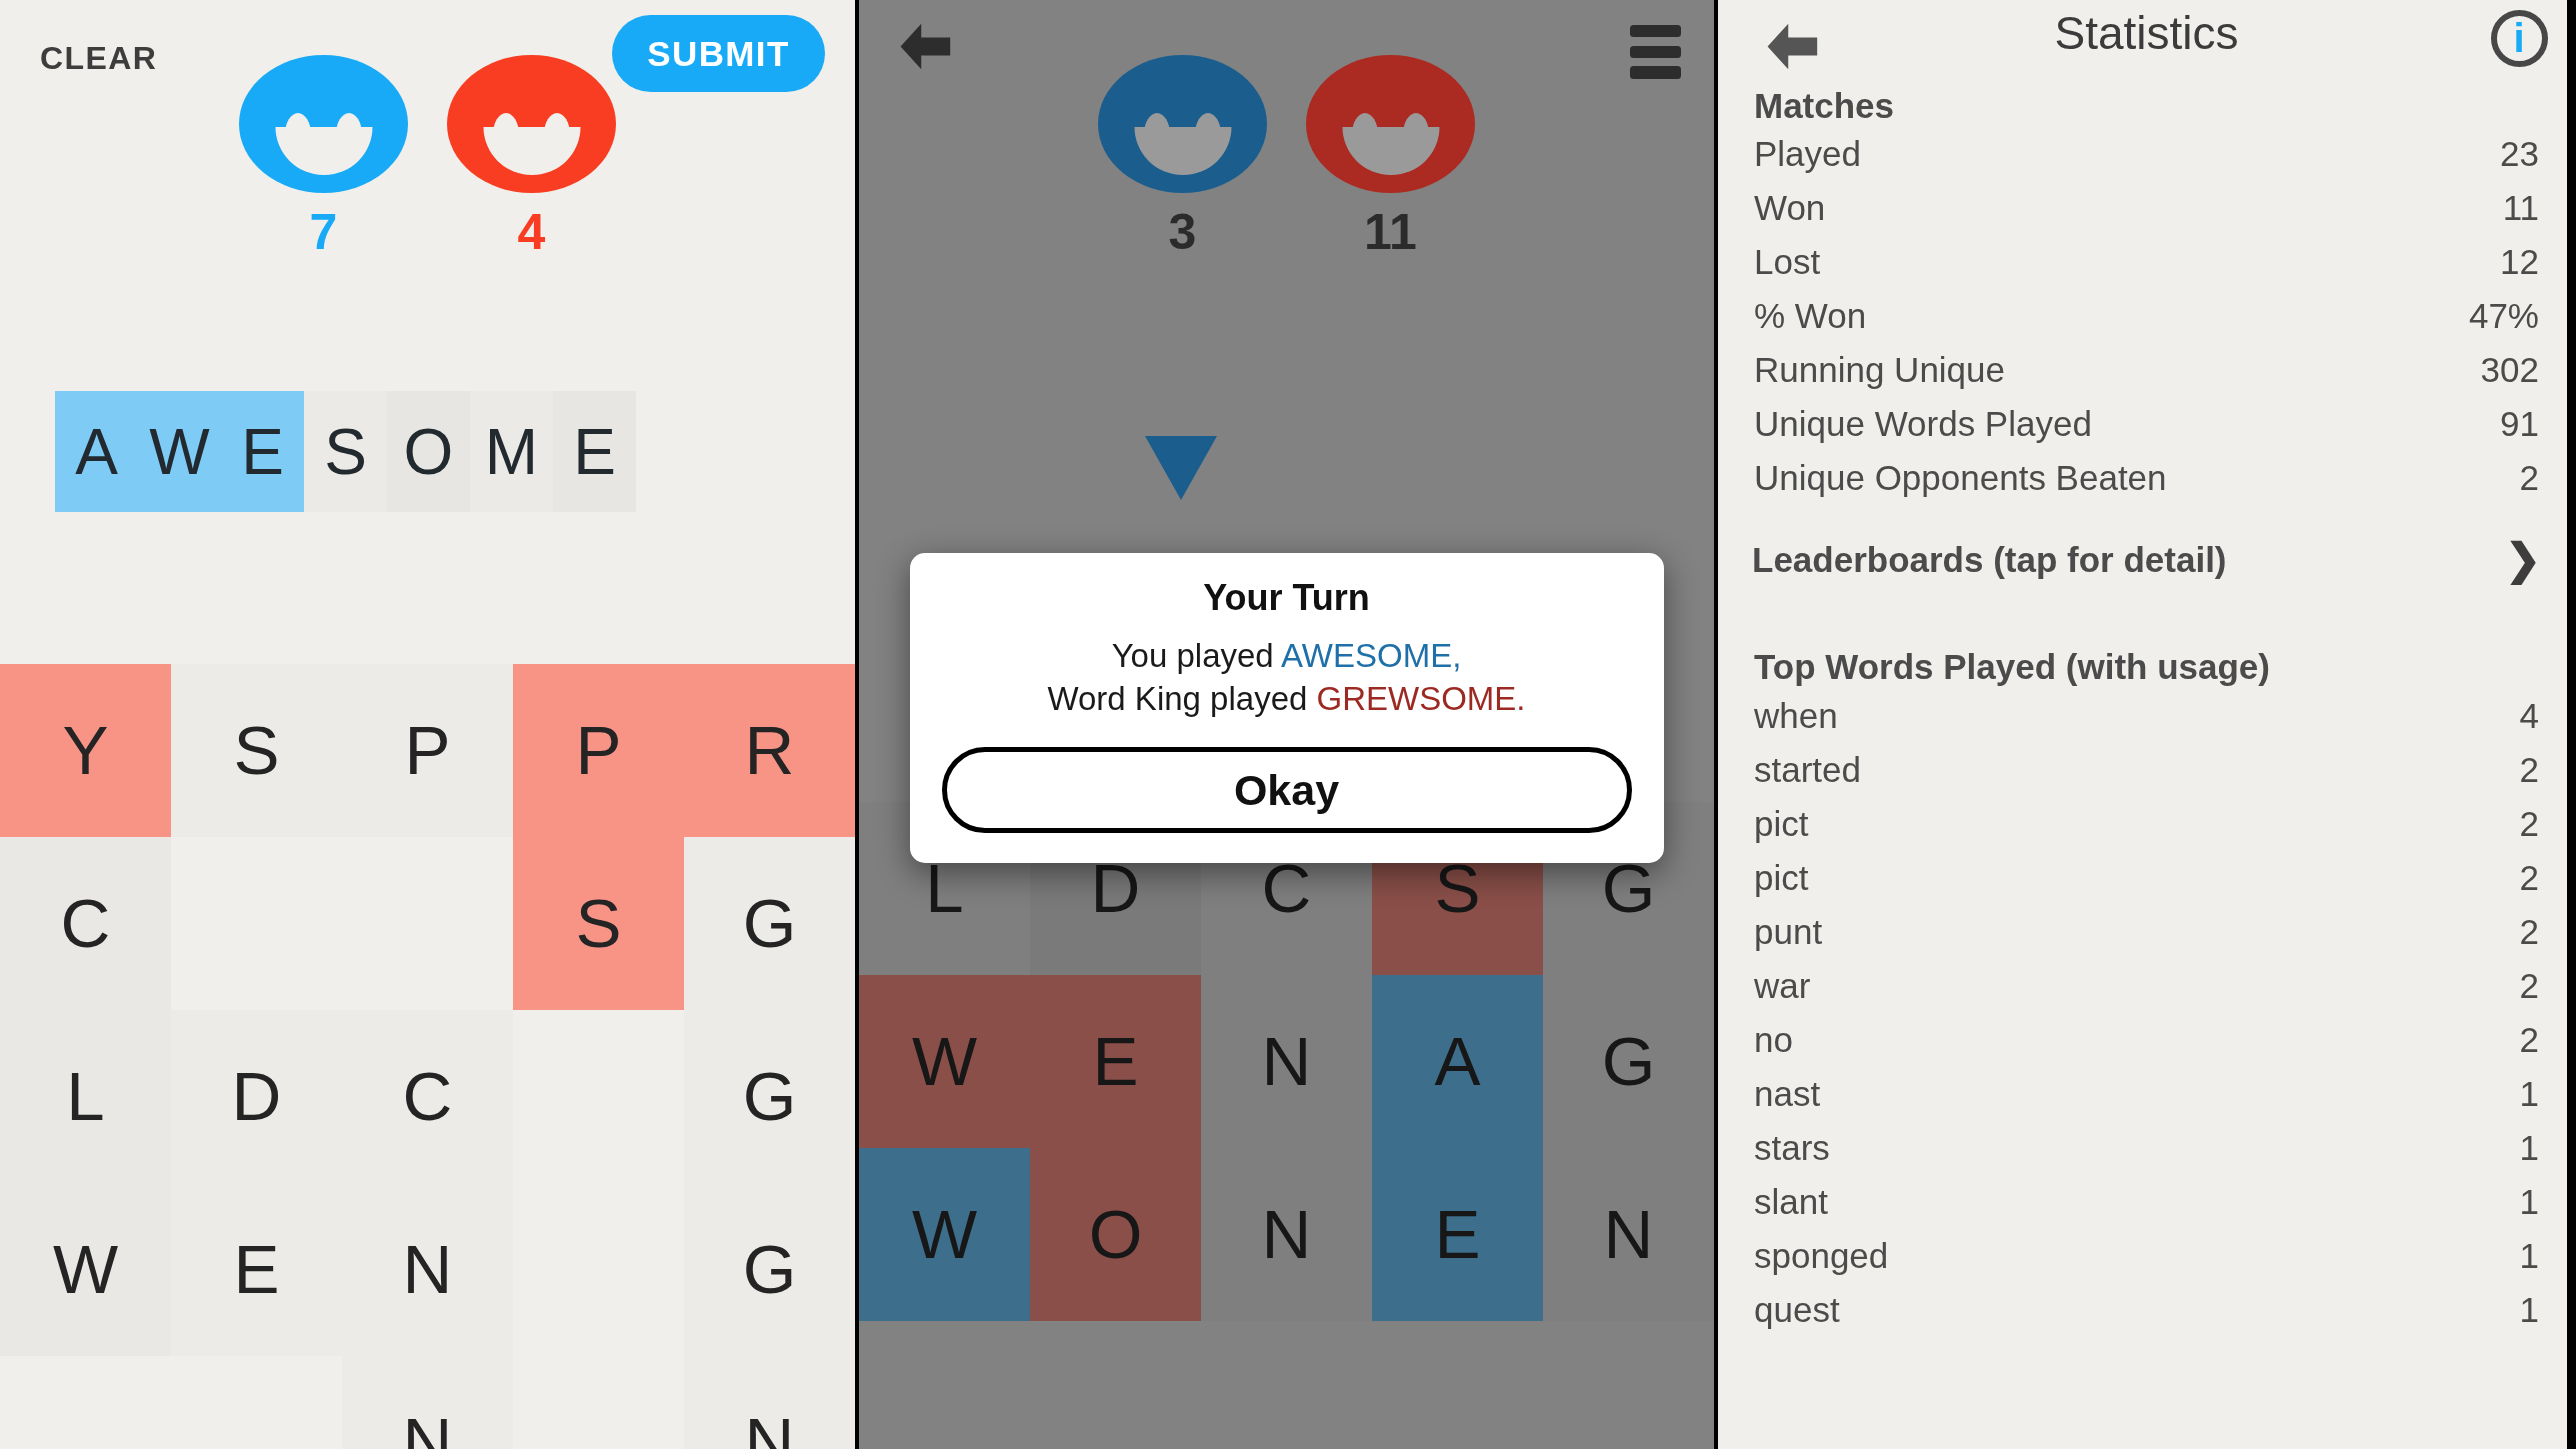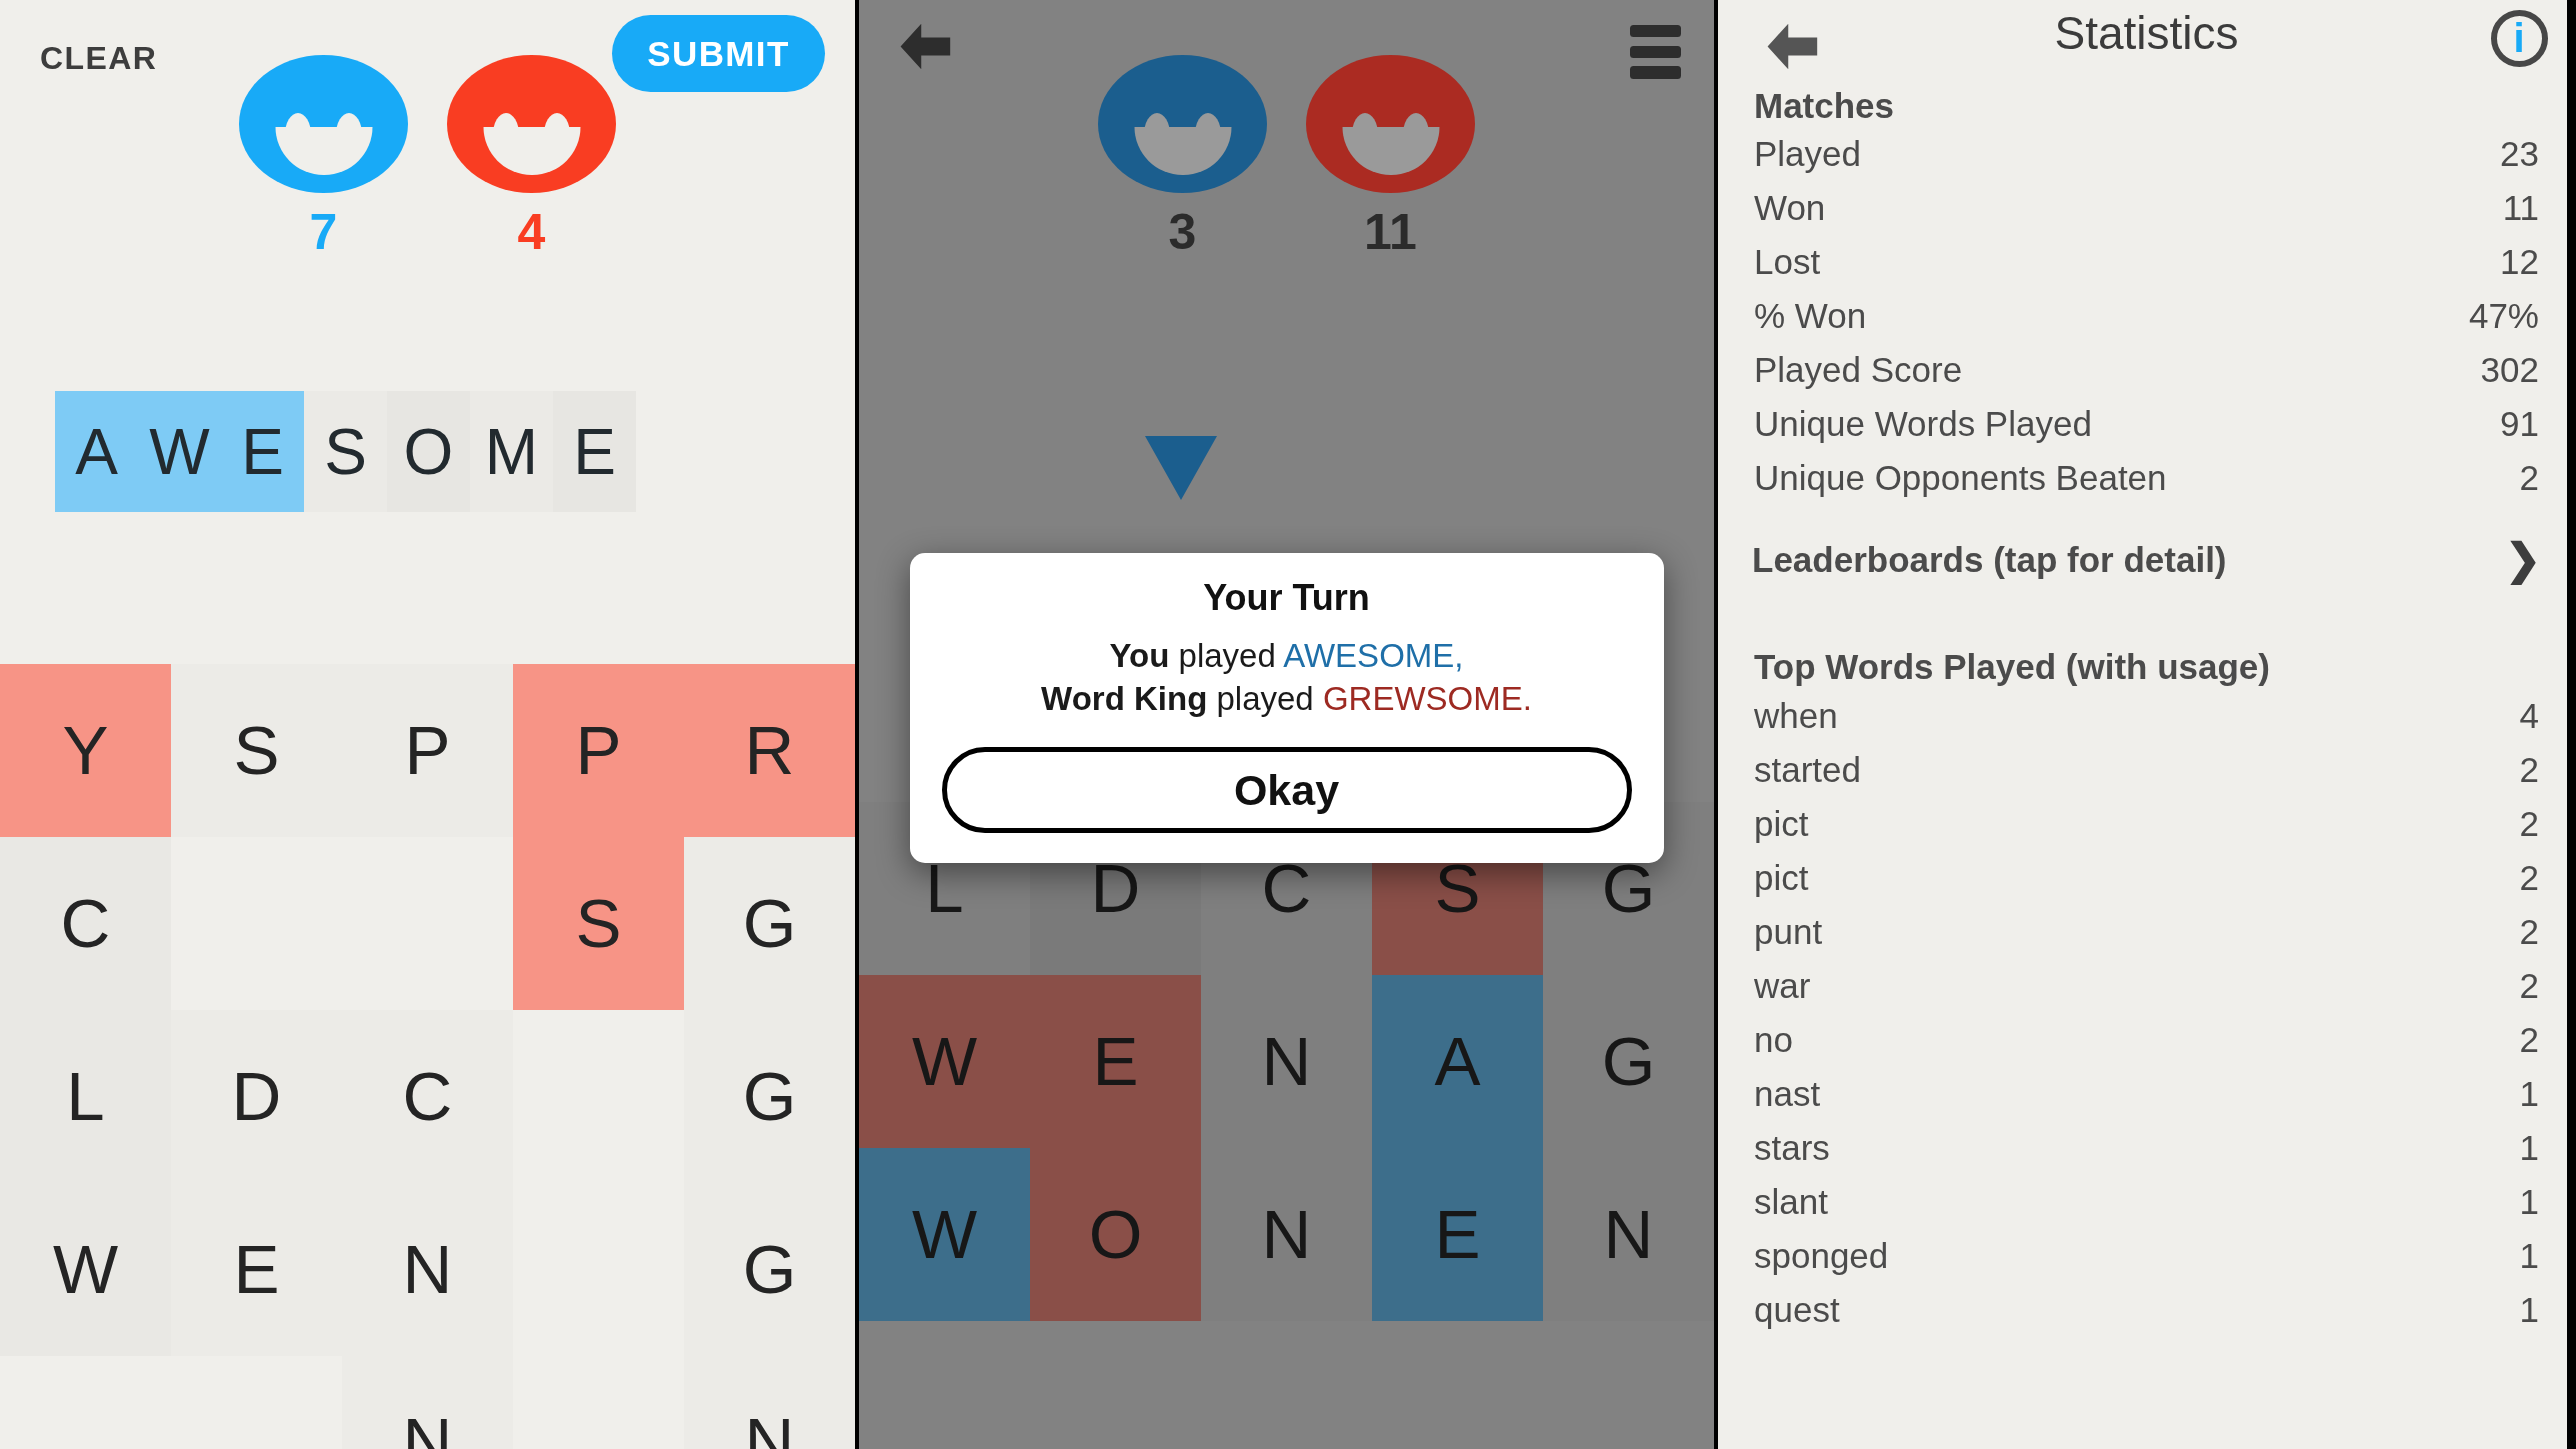--- a/index.html
+++ b/index.html
@@ -108,21 +108,21 @@
   
   .dialog {
     position: absolute; left: 50%; transform: translateX(-50%);
     top: 553px; width: 754px; background: #fff;
     border-radius: 15px; padding: 23.5px 32px 30px;
     box-shadow: 0 9.7px 33px rgba(0,0,0,.45);
     text-align: center; z-index: 20;
   }
   .dlg-title { font-size: 36px; font-weight: 700; color: #111; margin-bottom: 15px; }
   .dlg-line { font-size: 33px; color: #1a1a1a; line-height: 1.33; white-space: nowrap; }
-  .dlg-line b { font-weight: 700; }
+  .dlg-line b { font-weight: 400; }
   .w-blue { color: #1f6fa8; }
   .w-red  { color: #9d2a22; }
   .okay-btn {
     margin-top: 26px; height: 86px; border: 5.5px solid #000;
     border-radius: 48px; display: flex; align-items: center; justify-content: center;
     font-size: 43px; font-weight: 700; color: #111; background: #fff;
   }
 
   
   .stat-head { position: relative; height: 86px; }
@@ -305,21 +305,21 @@
         </div>
         <div class="srow ">
           <span class="lbl">Lost</span>
           <span class="val">12</span>
         </div>
         <div class="srow ">
           <span class="lbl">% Won</span>
           <span class="val">47%</span>
         </div>
         <div class="srow ">
-          <span class="lbl">Played Score</span>
+          <span class="lbl">Running Unique</span>
           <span class="val">302</span>
         </div>
         <div class="srow ">
           <span class="lbl">Unique Words Played</span>
           <span class="val">91</span>
         </div>
         <div class="srow ">
           <span class="lbl">Unique Opponents Beaten</span>
           <span class="val">2</span>
         </div>

